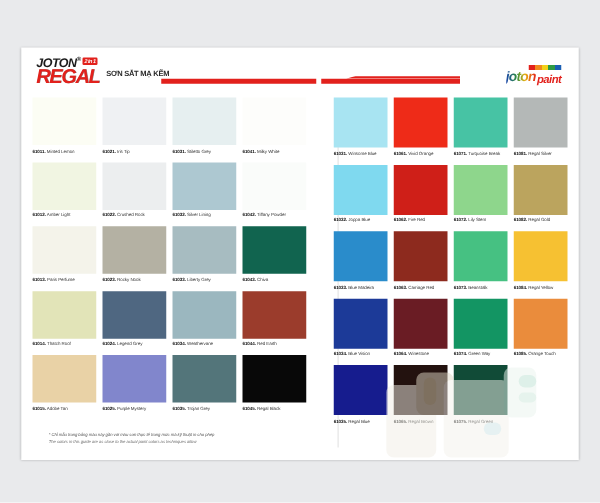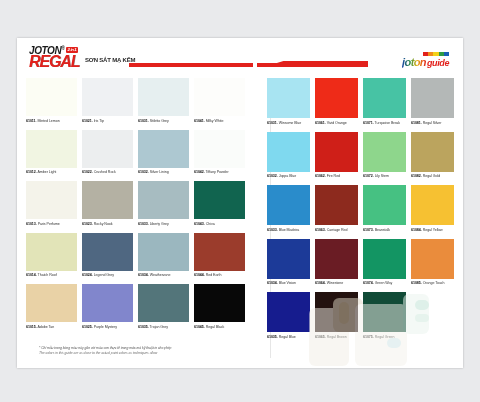--- a/index.html
+++ b/index.html
@@ -111,21 +111,21 @@
 
     <div class="bar-wrap">
       <span class="bar-a"></span>
       <span class="bar-b"></span>
     </div>
 
     <div class="logo-right">
       <div class="jp-rainbow"></div>
       <div class="jp-row">
         <span class="jp-joton">joton</span>
-        <span class="jp-paint">guide</span>
+        <span class="jp-paint">paint</span>
       </div>
     </div>
   </div>
 
   <div class="divider"></div>
   <div class="panels">
     <div class="panel panel-left">
         <div class="row">
           <div class="cell">
             <span class="chip" style="background: rgb(252, 253, 244);"></span>

